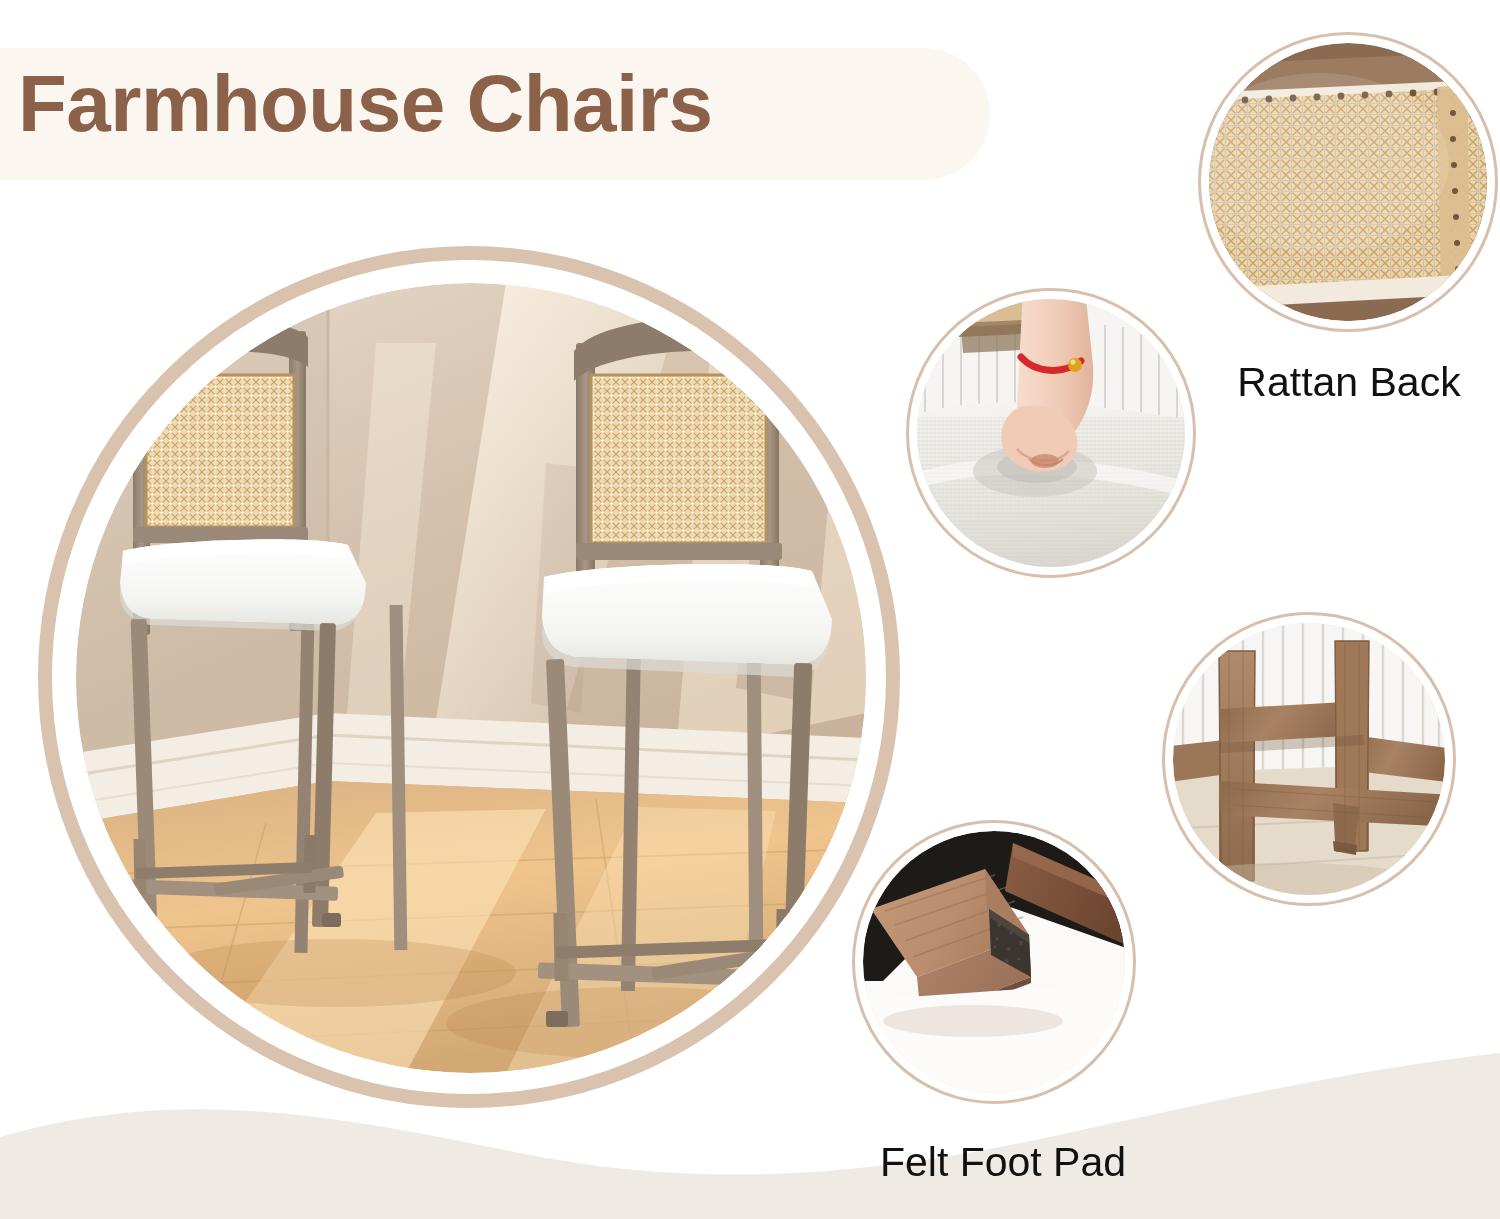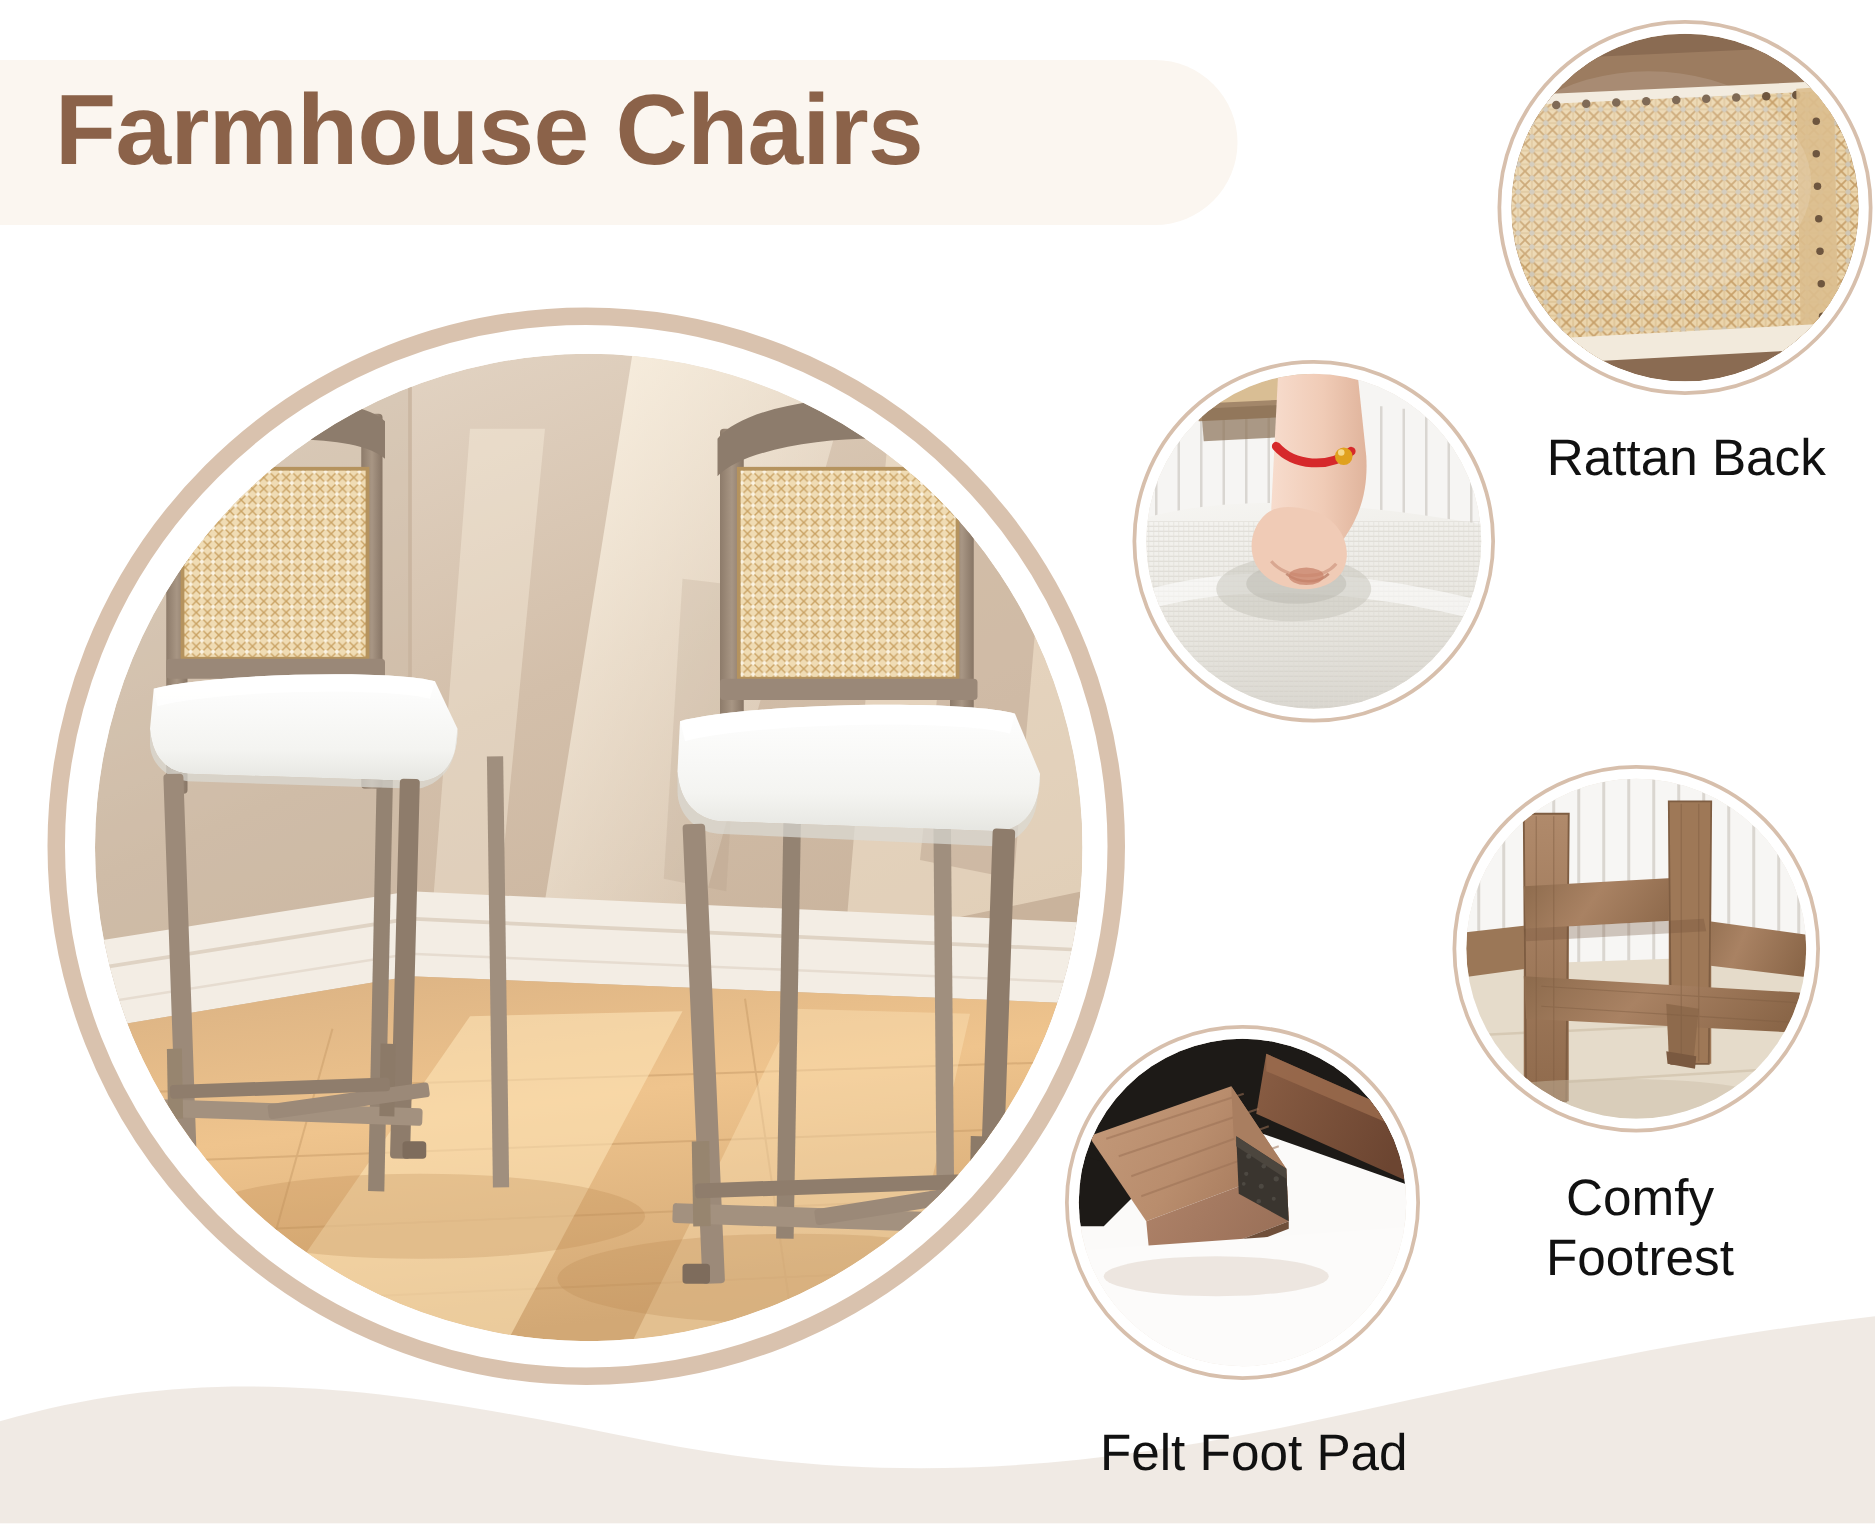--- a/index.html
+++ b/index.html
@@ -33,21 +33,21 @@
     position: absolute;
     left: -60px;
     top: 48px;
     width: 1050px;
     height: 132px;
     background: #FBF6F0;
     border-radius: 0 70px 70px 0;
   }
   .title-text {
     position: absolute;
-    left: 44px;
+    left: 18px;
     top: 64px;
     width: 960px;
     font-size: 80px;
     font-weight: bold;
     letter-spacing: -0.5px;
     color: #8B6249;
     line-height: 1;
     white-space: nowrap;
   }
 
@@ -253,21 +253,21 @@
           <rect x="575" y="672" width="160" height="13" rx="3" fill="#9B8978" transform="rotate(-9 655 678)"></rect>
           <rect x="480" y="660" width="218" height="12" rx="3" fill="#8F7D6C" transform="rotate(-2 589 666)"></rect>
 
           <rect x="470" y="728" width="22" height="16" rx="3" fill="#7E6C5C"></rect>
           <rect x="718" y="722" width="22" height="16" rx="3" fill="#7E6C5C"></rect>
         </g>
       </g>
     </svg>
   </div>
 
-  <div class="feat" style="left:1198px; top:16px; width:302px; height:402px;">
+  <div class="feat" style="left:1198px; top:32px; width:302px; height:402px;">
     <div class="ring" style="width:300px; height:300px;"></div>
     <div class="photo" style="left:11px; top:11px; width:278px; height:278px;">
       <svg viewBox="0 0 278 278">
         <defs>
           <pattern id="canePat2" width="11" height="11" patternUnits="userSpaceOnUse">
             <rect width="11" height="11" fill="#EBD5AC"></rect>
             <path d="M0,0 L11,11 M11,0 L0,11" stroke="#C7A06A" stroke-width="1.4" fill="none"></path>
             <path d="M5.5,0 L5.5,11 M0,5.5 L11,5.5" stroke="#DDC193" stroke-width="1.1" fill="none"></path>
             <circle cx="5.5" cy="5.5" r="2.1" fill="#CFC7B7"></circle>
           </pattern>
@@ -462,22 +462,20 @@
               <path d="M186,20 L186,226"></path>
             <path d="M60,166 L278,180"></path>
               <path d="M60,182 L278,196"></path>
           </g>
 
           <ellipse cx="120" cy="256" rx="120" ry="16" fill="#C9BCA6" opacity="0.45"></ellipse>
           <path d="M46,120 L190,112 L192,122 L48,130 Z" fill="#6F5139" opacity="0.3"></path>
         </g>
       </svg>
     </div>
-    <div class="caption" style="left:-4px; top:322px; width:308px;">Comfy
-Footrest</div>
   </div>
 
   <div class="feat" style="left:852px; top:820px; width:300px; height:400px;">
     <div class="ring" style="width:284px; height:284px;"></div>
     <div class="photo" style="left:11px; top:11px; width:262px; height:262px;">
       <svg viewBox="0 0 262 262">
         <defs>
           <linearGradient id="legTop" x1="0" y1="0" x2="1" y2="0.4">
             <stop offset="0%" stop-color="#C49A7A"></stop>
             <stop offset="60%" stop-color="#B98D6D"></stop>

